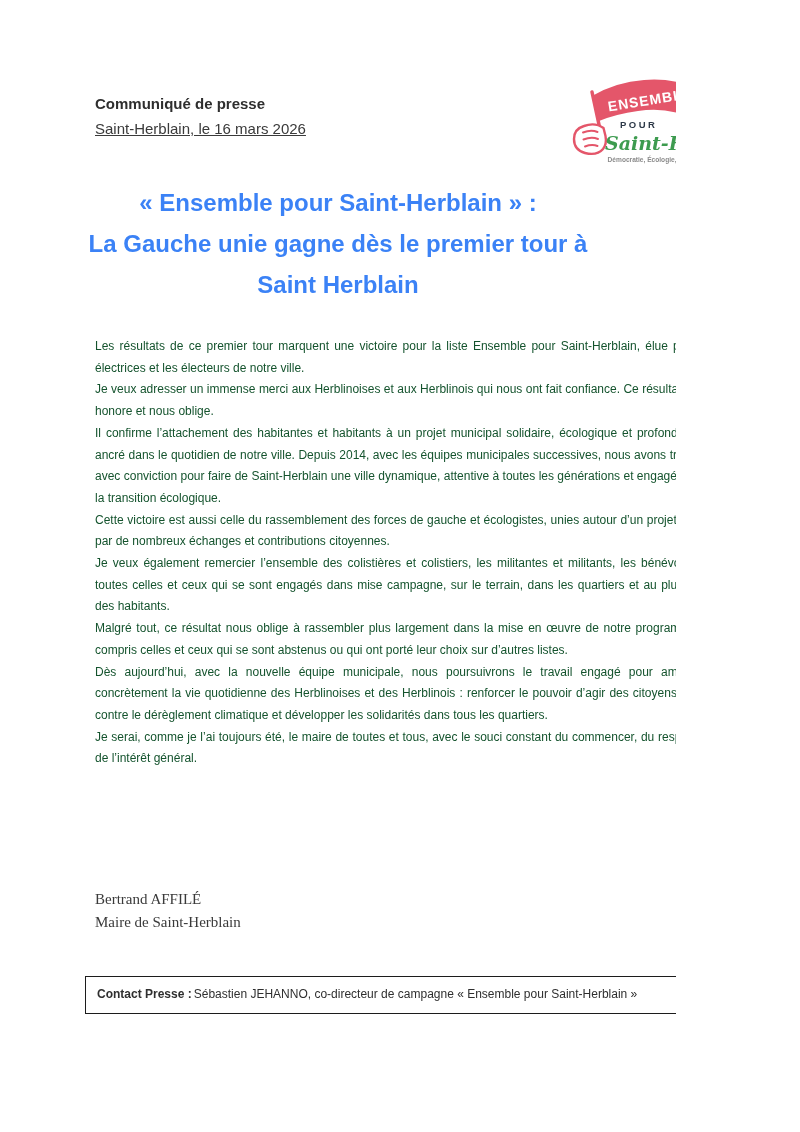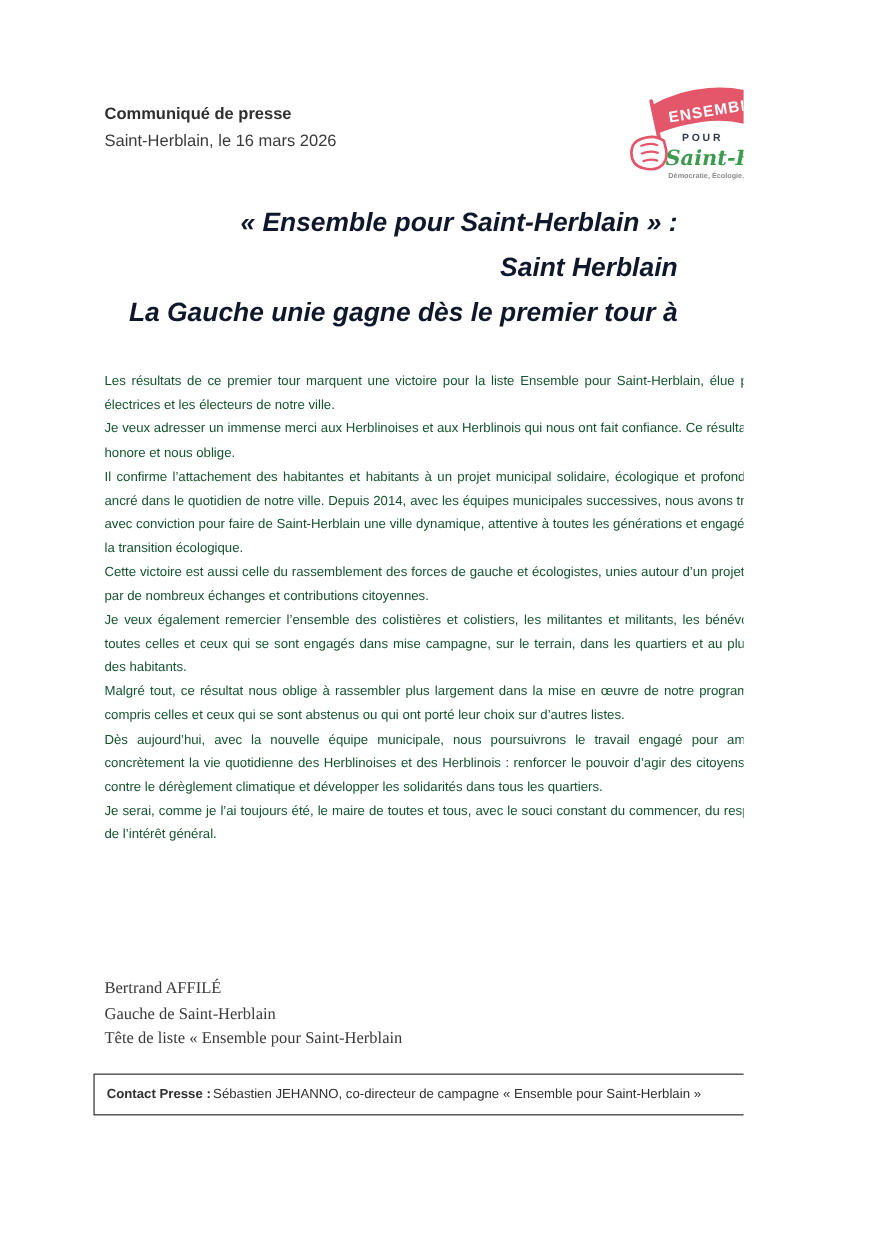--- a/index.html
+++ b/index.html
@@ -25,44 +25,44 @@
   }
   .doc-type {
     font-size: 15px;
     font-weight: bold;
     color: #2e2e2e;
     margin-bottom: 8px;
   }
   .dateline {
     font-size: 15px;
     color: #3a3a3a;
+    text-decoration: underline;
   }
 
   
   .logo {
     position: absolute;
     left: 558px;
     top: 70px;
     width: 160px;
     height: 98px;
   }
 
   
   .title {
     position: absolute;
     top: 182px;
     left: 60px;
     right: 60px;
     margin: 0;
-    text-align: right;
+    text-align: center;
     font-size: 24px;
     line-height: 41px;
     font-weight: bold;
-    color: #0f172a;
-    font-style: italic;
+    color: #3b82f6;
   }
   .title span { display: block; }
 
   
   .body-text {
     position: absolute;
     top: 324px;
     left: 95px;
     width: 616px;
     font-size: 12px;
@@ -124,38 +124,37 @@
 
     <text x="62" y="58" fill="#2e3a49" font-size="9.5" font-weight="bold" letter-spacing="2.5">POUR</text>
 
     <text x="47" y="80" fill="#3d9b4f" font-size="19" font-style="italic" font-weight="bold" font-family="DejaVu Serif, serif">Saint-Herblain</text>
 
     <text x="100" y="92" fill="#8b8b8b" font-size="6.6" font-weight="bold" text-anchor="middle">Démocratie, Écologie, Solidarité</text>
   </svg>
 
   <h1 class="title">
     <span>« Ensemble pour Saint-Herblain » :</span>
+    <span>La Gauche unie gagne dès le premier tour à</span>
     <span>Saint Herblain</span>
-    <span>La Gauche unie gagne dès le premier tour à</span>
   </h1>
 
   <div class="body-text">
     <p>Les résultats de ce premier tour marquent une victoire pour la liste Ensemble pour Saint-Herblain, élue par les électrices et les électeurs de notre ville.</p>
     <p>Je veux adresser un immense merci aux Herblinoises et aux Herblinois qui nous ont fait confiance. Ce résultat nous honore et nous oblige.</p>
     <p>Il confirme l’attachement des habitantes et habitants à un projet municipal solidaire, écologique et profondément ancré dans le quotidien de notre ville. Depuis 2014, avec les équipes municipales successives, nous avons travaillé avec conviction pour faire de Saint-Herblain une ville dynamique, attentive à toutes les générations et engagée pour la transition écologique.</p>
     <p>Cette victoire est aussi celle du rassemblement des forces de gauche et écologistes, unies autour d’un projet nourri par de nombreux échanges et contributions citoyennes.</p>
     <p>Je veux également remercier l’ensemble des colistières et colistiers, les militantes et militants, les bénévoles et toutes celles et ceux qui se sont engagés dans mise campagne, sur le terrain, dans les quartiers et au plus près des habitants.</p>
     <p>Malgré tout, ce résultat nous oblige à rassembler plus largement dans la mise en œuvre de notre programme, y compris celles et ceux qui se sont abstenus ou qui ont porté leur choix sur d’autres listes.</p>
     <p>Dès aujourd’hui, avec la nouvelle équipe municipale, nous poursuivrons le travail engagé pour améliorer concrètement la vie quotidienne des Herblinoises et des Herblinois : renforcer le pouvoir d’agir des citoyens, lutter contre le dérèglement climatique et développer les solidarités dans tous les quartiers.</p>
     <p>Je serai, comme je l’ai toujours été, le maire de toutes et tous, avec le souci constant du commencer, du respect et de l’intérêt général.</p>
   </div>
 
   <div class="signature">
     <div>Bertrand AFFILÉ</div>
-    <div>Gauche de Saint-Herblain</div>
-    <div>Tête de liste « Ensemble pour Saint-Herblain</div>
+    <div>Maire de Saint-Herblain</div>
   </div>
 
   <div class="contact-box">
     <div><strong>Contact Presse :</strong><span>Sébastien JEHANNO, co-directeur de campagne « Ensemble pour Saint-Herblain »</span></div>
   </div>
 
 </div>
 
 </body></html>

